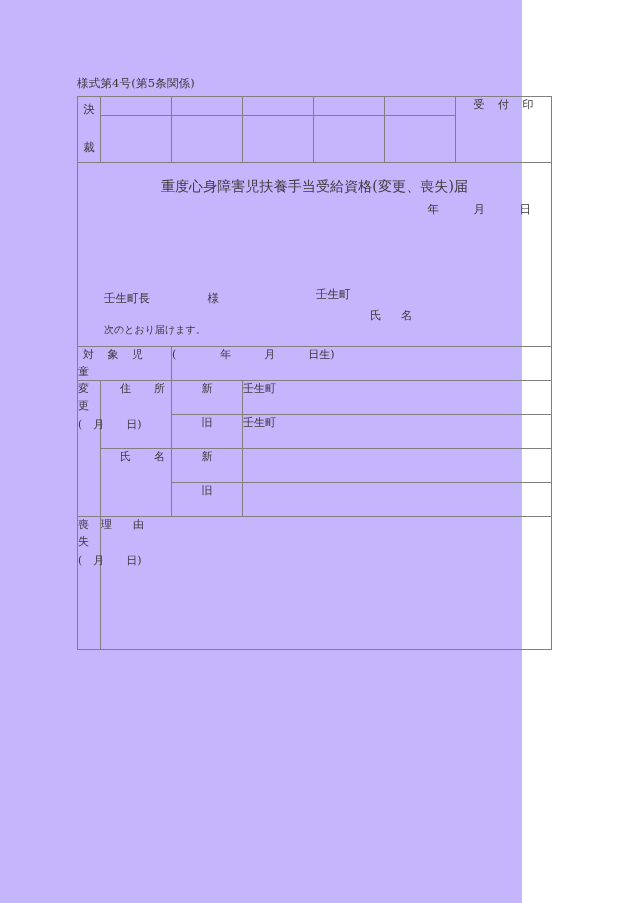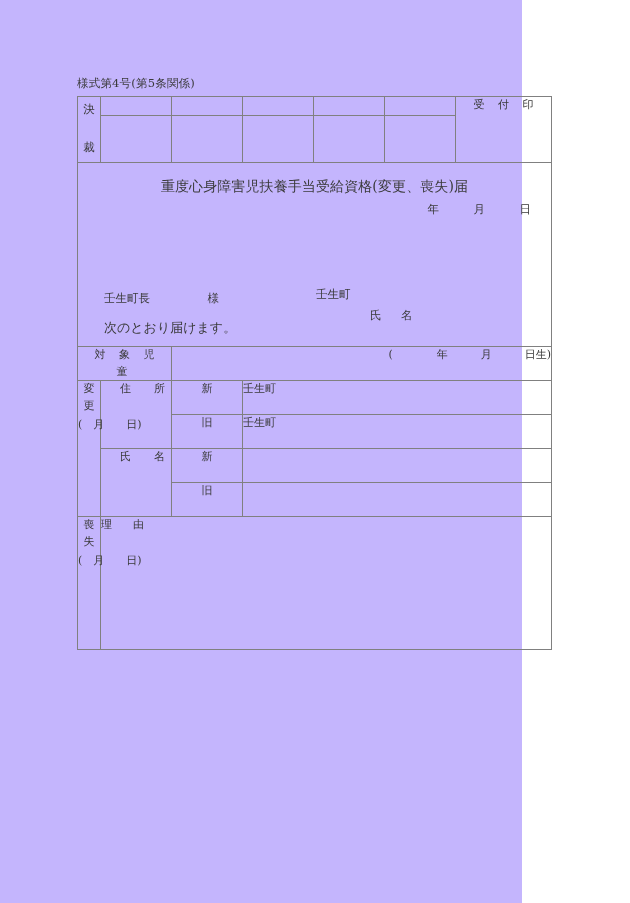--- a/index.html
+++ b/index.html
@@ -123,50 +123,49 @@
     position: absolute;
     top: 144px;
     left: 292px;
     font-size: 11.5px;
     letter-spacing: 4px;
   }
   .statement {
     position: absolute;
     bottom: 9px;
     left: 26px;
-    font-size: 13px;
+    font-size: 10px;
   }
 
   
   .lbl-spread {
-    text-align: center;
     font-size: 11.5px;
     letter-spacing: 5px;
     text-indent: 5px;
     margin-top: 16px;
   }
   .cell-child-label {
     width: 86px;
     height: 30px;
     vertical-align: middle;
   }
   .cell-child-value {
     position: relative;
     vertical-align: middle;
     padding-right: 12px;
-    text-align: right;
+    text-align: left;
     font-size: 11.5px;
     white-space: pre;
   }
 
   
   .cell-bigside {
     width: 86px;
     vertical-align: middle;
-    text-align: center;
+    text-align: left;
     font-size: 11.5px;
   }
   .bigside-main {
     display: block;
     letter-spacing: 0;
   }
   .bigside-sub {
     display: block;
     margin-top: 3px;
     white-space: pre;

